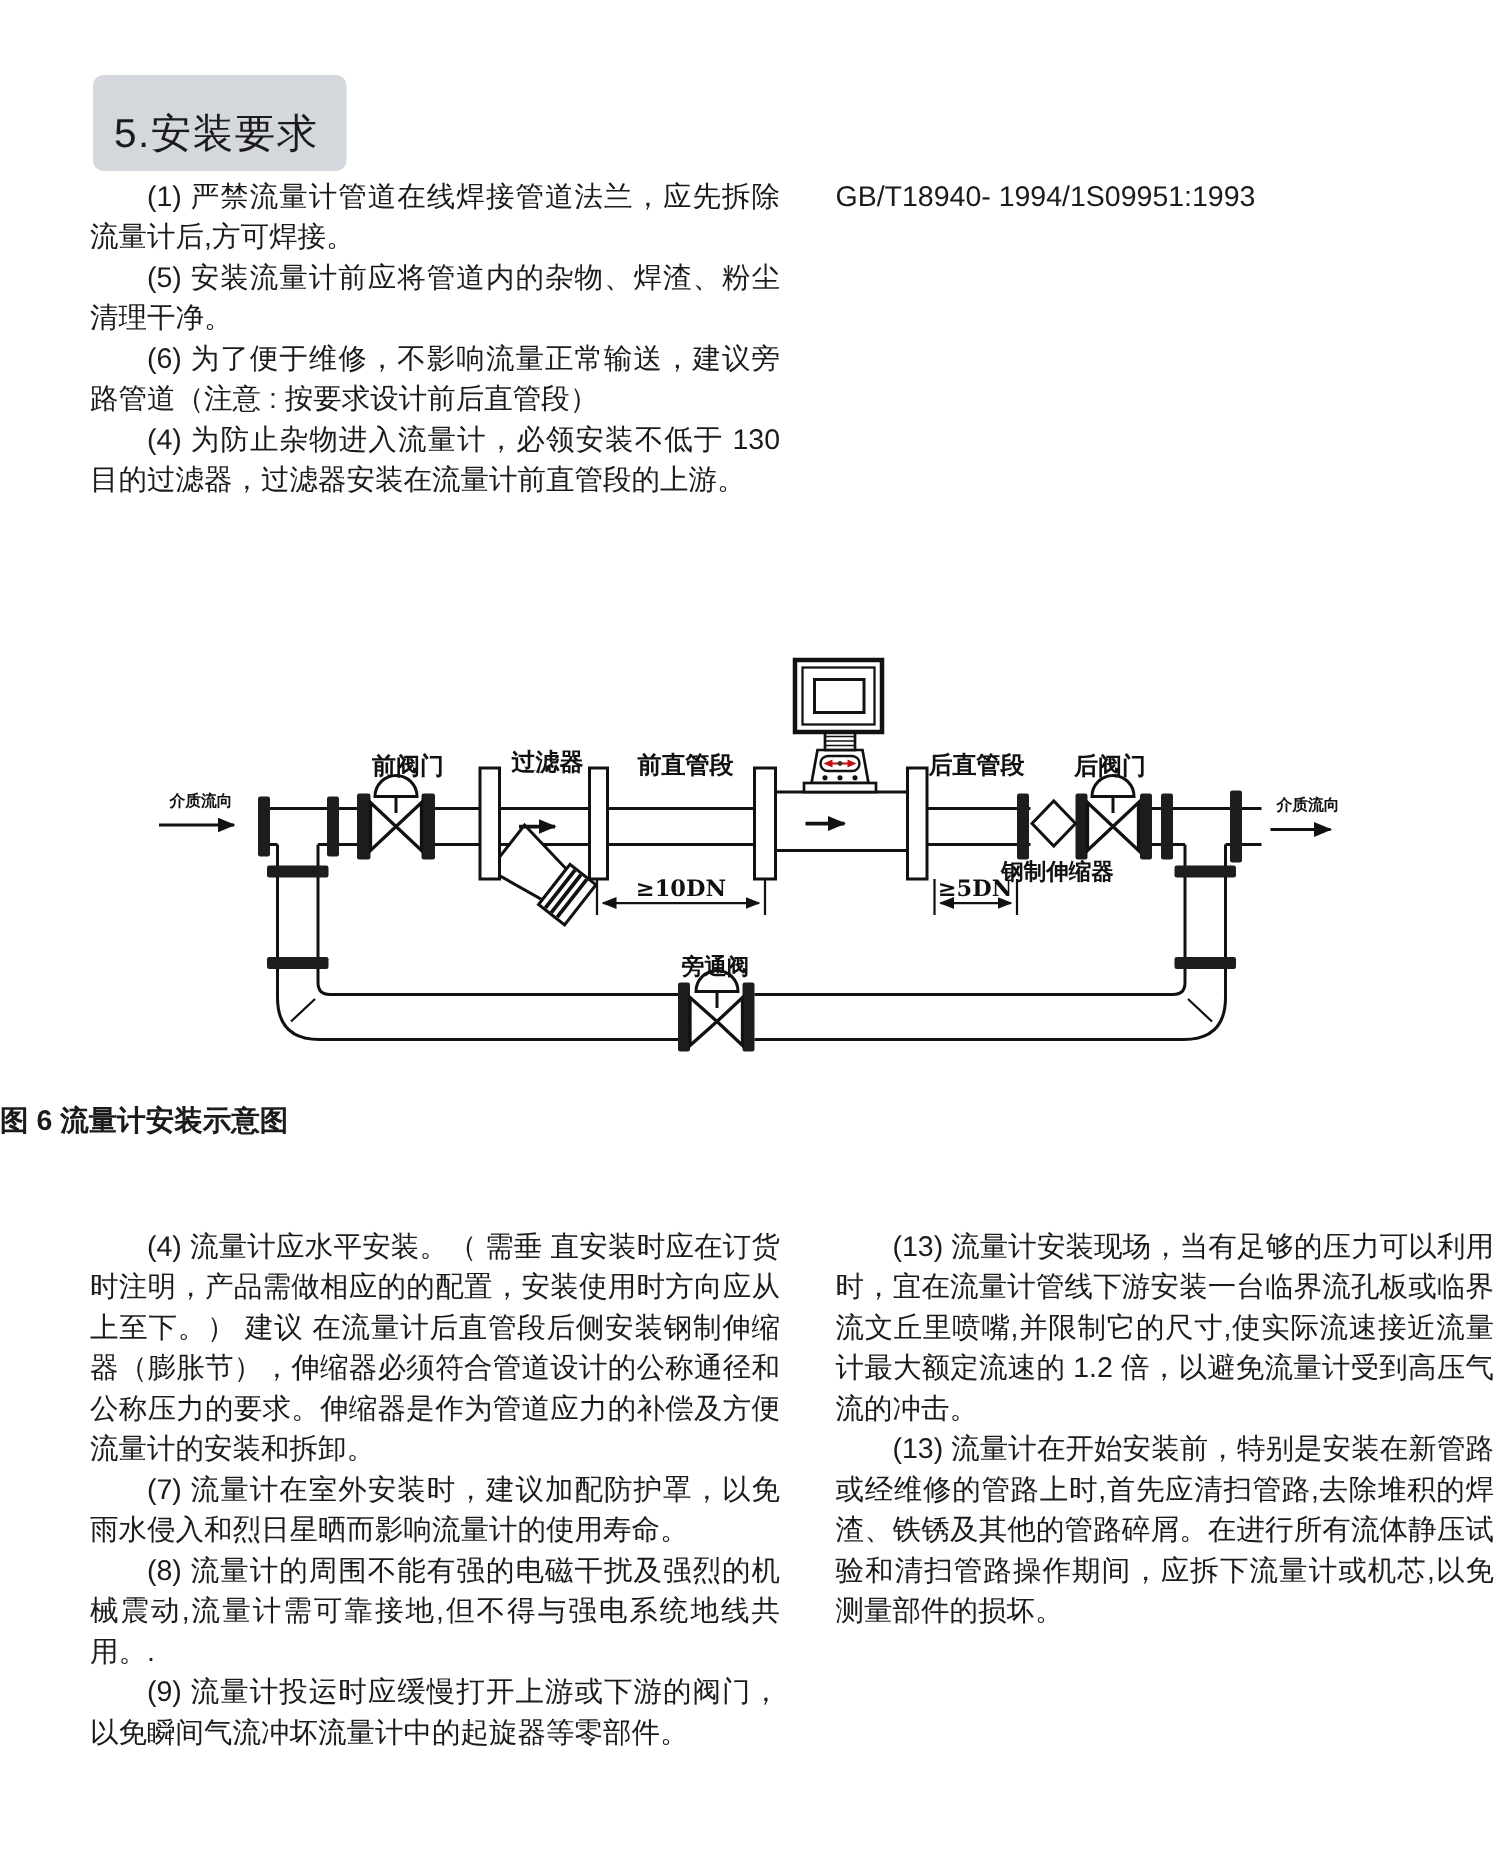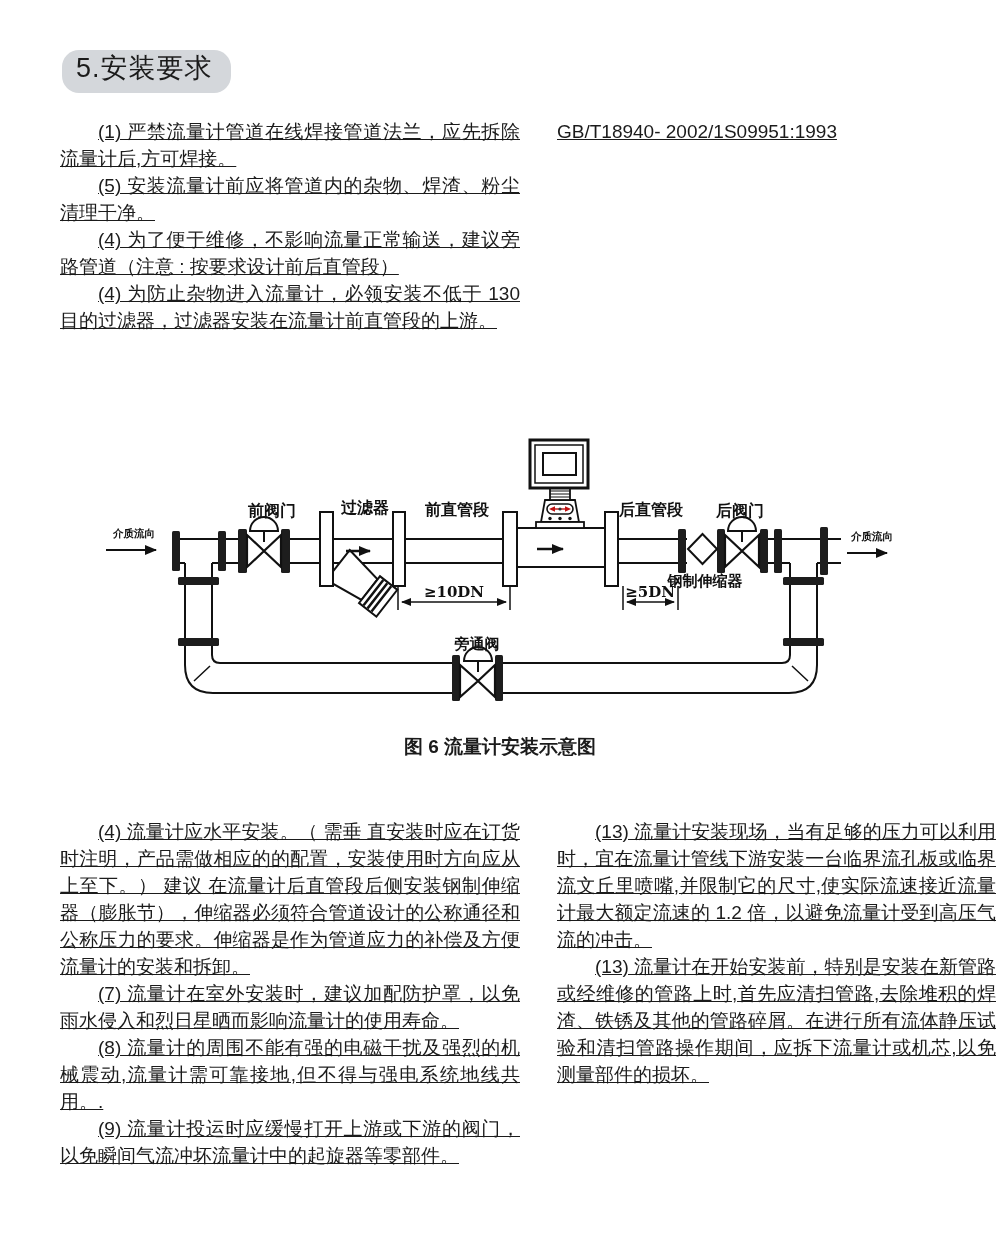--- a/index.html
+++ b/index.html
@@ -3,58 +3,58 @@
 <meta charset="utf-8">
 <style>
   html,body { margin:0; padding:0; }
   body {
     width:1000px; height:1242px; background:#ffffff; position:relative;
     font-family:"Liberation Sans", sans-serif; color:#1b1b1b;
     overflow:hidden;
   }
   .title-box {
     position:absolute; left:62px; top:50px;
-    background:#d4d7db; border-radius:17px;
-    padding:0 18px 7px 14px; font-size:27px; letter-spacing:1px;
-  }
-  .cols { position:absolute; left:60px; width:936px; display:flex; gap:37px;text-decoration:underline; }
+    background:#d4d7db; border-radius:7px;
+    padding:21px 18px 7px 14px; font-size:27px; letter-spacing:1px;
+  }
+  .cols { position:absolute; left:60px; width:936px; display:flex; gap:37px; }
   .cols-top { top:118px; }
   .cols-bottom { top:818px; }
   .col-l { width:460px; flex:0 0 460px; }
   .col-r { width:439px; flex:0 0 439px; }
   p.para {
     margin:0; font-size:19px; line-height:27px;
     text-align:justify; text-justify:inter-ideograph;
   }
   .indent { text-indent:2em; }
   .fig-svg { position:absolute; left:60px; top:428px; }
   .fig-caption {
     position:absolute; left:0; top:734px; width:1000px;
-    text-align:center; font-size:19px; font-weight:bold;
+    text-align:left; font-size:19px; font-weight:bold;
   }
   
   .lbl  { font:bold 16px "Liberation Sans",sans-serif; fill:#111; }
   .lbl2 { font:bold 15px "Liberation Sans",sans-serif; fill:#111; }
   .flow { font:bold 10.5px "Liberation Sans",sans-serif; fill:#111; }
   .dim  { font:bold 15px "DejaVu Serif",serif; fill:#111; }
 </style>
 </head>
 <body>
 
 <div class="title-box">5.安装要求</div>
 
 <div class="cols cols-top">
   <div class="col-l">
     <p class="para indent">(1) 严禁流量计管道在线焊接管道法兰，应先拆除流量计后,方可焊接。</p>
     <p class="para indent">(5) 安装流量计前应将管道内的杂物、焊渣、粉尘清理干净。</p>
-    <p class="para indent">(4) 为了便于维修，不影响流量正常输送，建议旁路管道（注意 : 按要求设计前后直管段）</p>
+    <p class="para indent">(6) 为了便于维修，不影响流量正常输送，建议旁路管道（注意 : 按要求设计前后直管段）</p>
     <p class="para indent">(4) 为防止杂物进入流量计，必领安装不低于 130 目的过滤器，过滤器安装在流量计前直管段的上游。</p>
   </div>
   <div class="col-r">
-    <p class="para">GB/T18940- 2002/1S09951:1993</p>
+    <p class="para">GB/T18940- 1994/1S09951:1993</p>
   </div>
 </div>
 
 <svg class="fig-svg" width="880" height="292" viewBox="0 0 880 292">
   <defs>
     <marker id="ah" markerUnits="userSpaceOnUse" markerWidth="14" markerHeight="12" refX="11" refY="5" orient="auto">
       <path d="M0,0 L12,5 L0,10 Z" fill="#111"></path>
     </marker>
     <marker id="ahd" markerUnits="userSpaceOnUse" markerWidth="12" markerHeight="10" refX="9" refY="4" orient="auto">
       <path d="M0,0 L10,4 L0,8 Z" fill="#111"></path>

